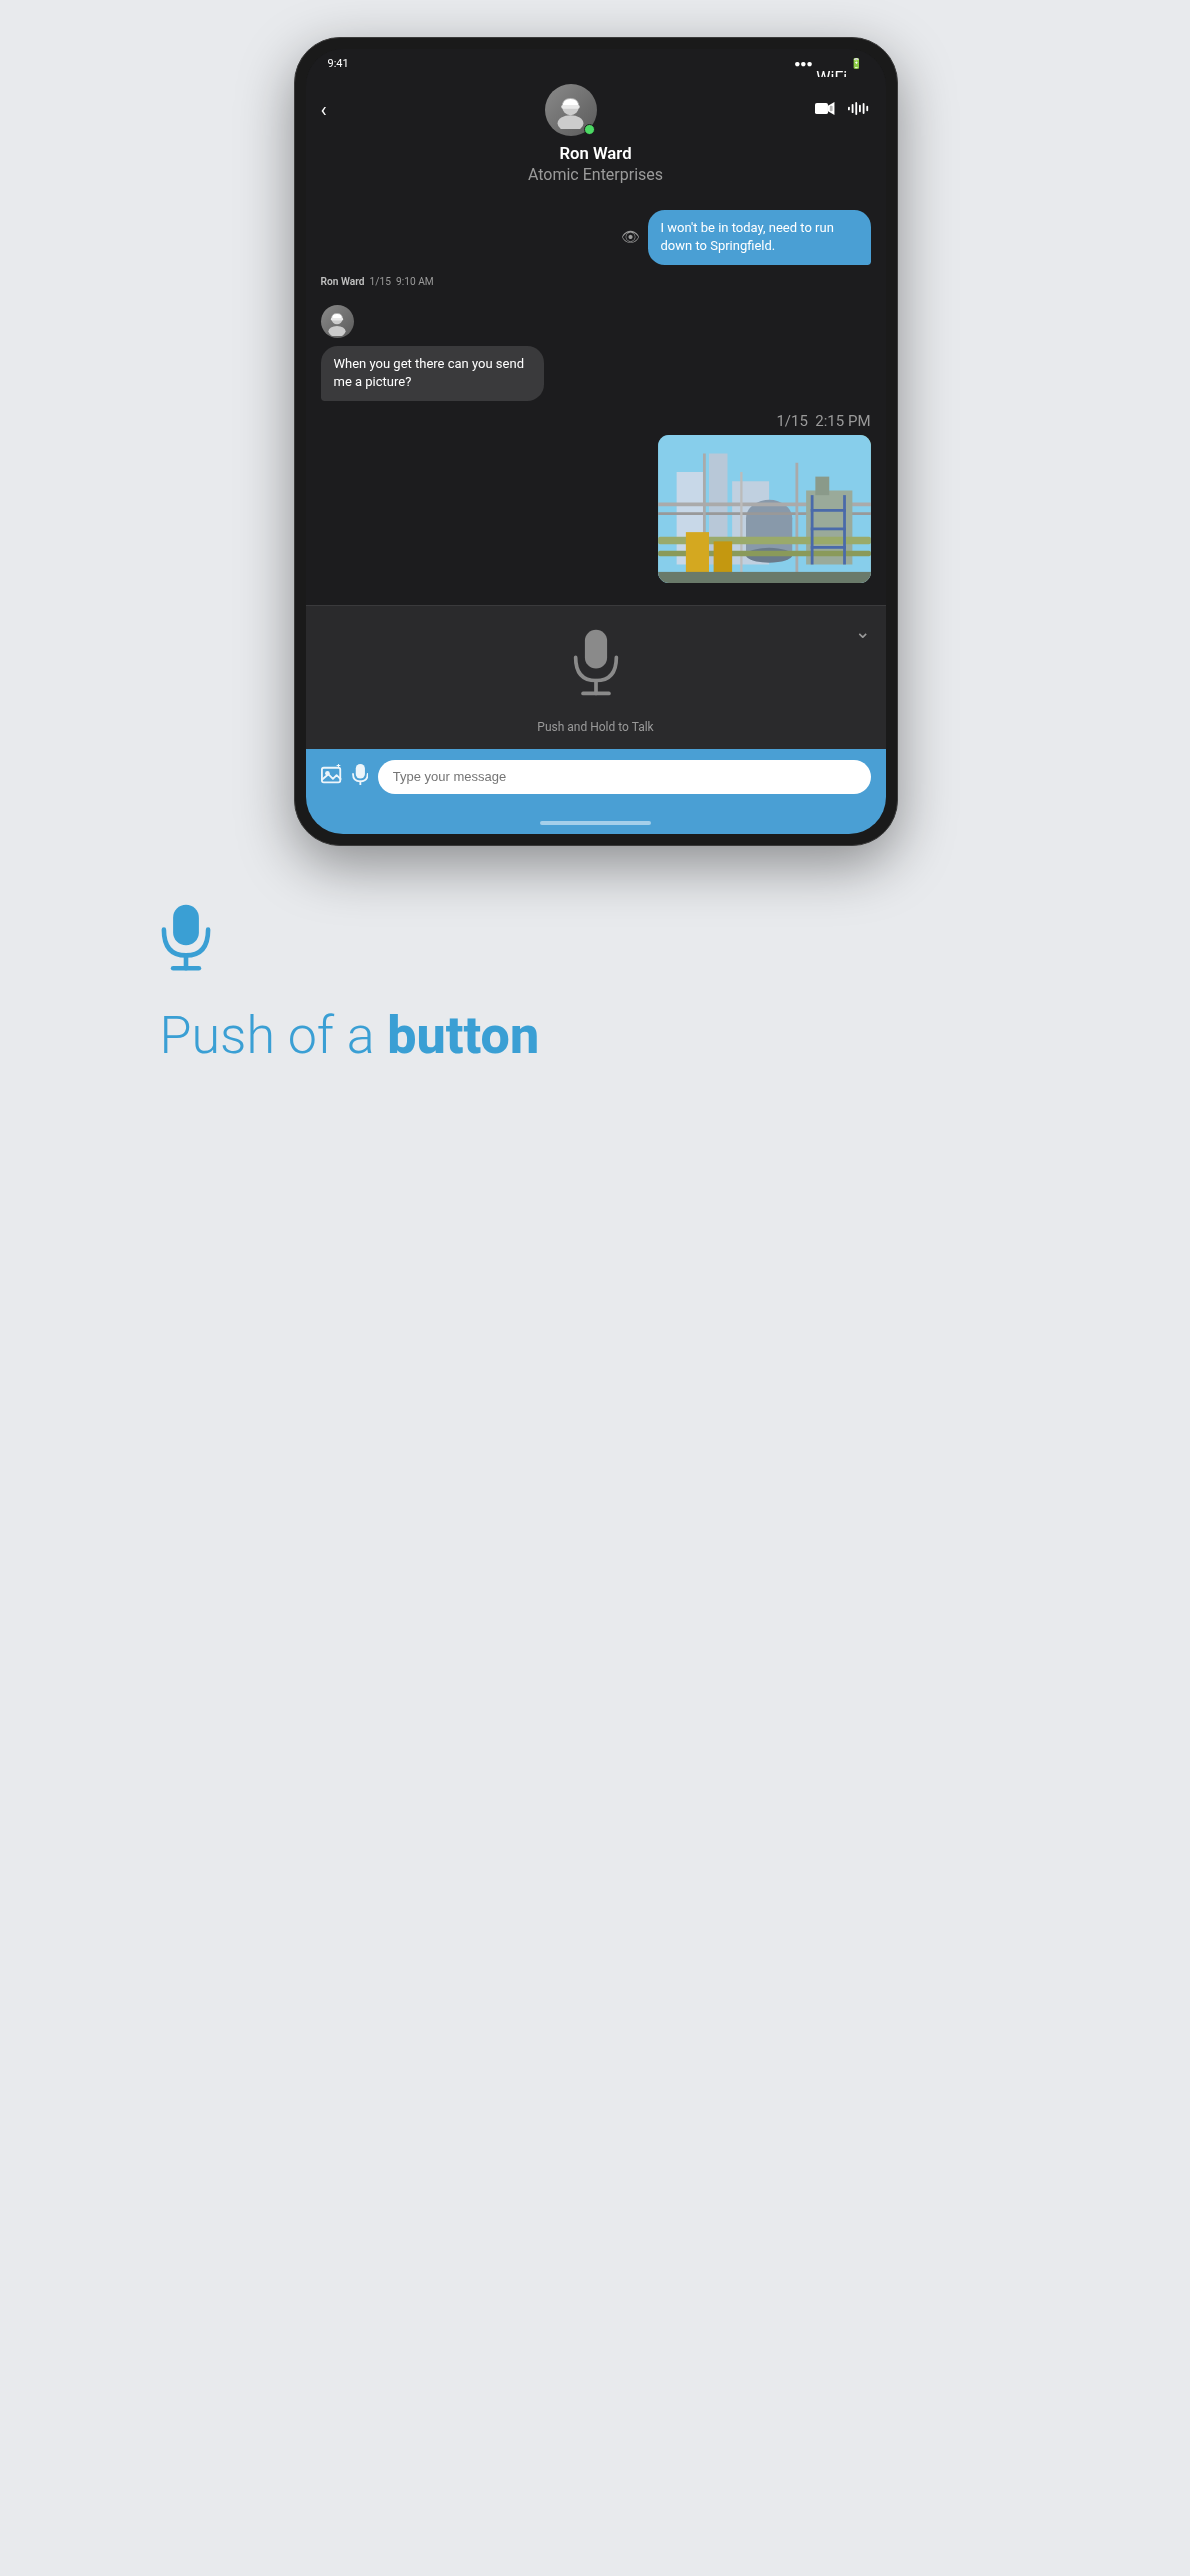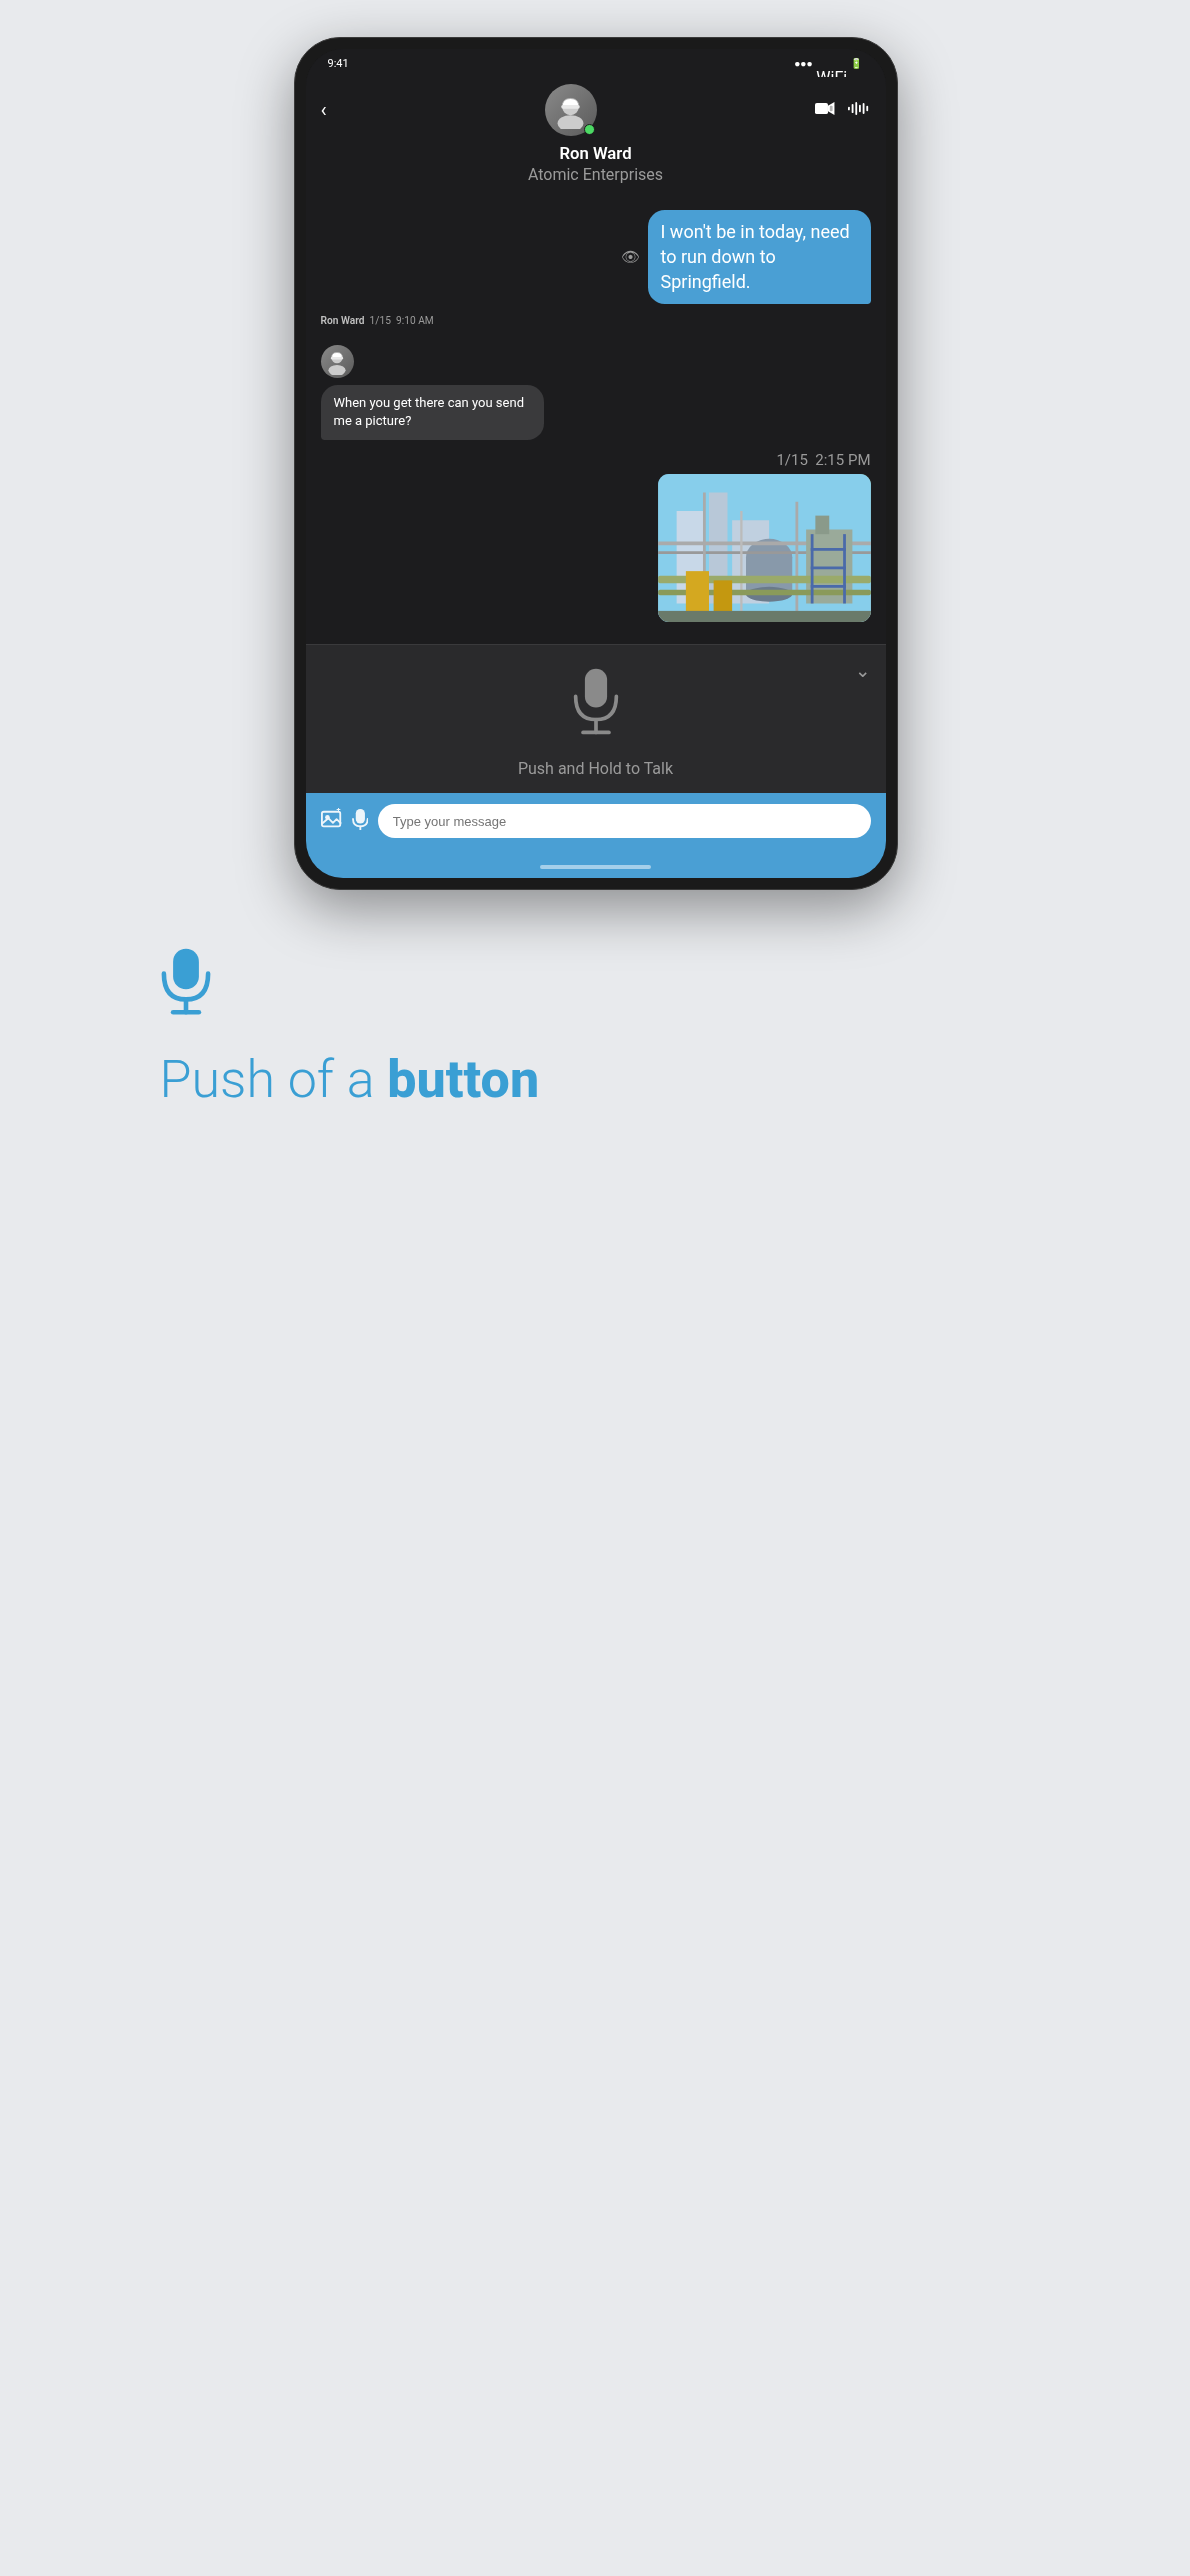--- a/index.html
+++ b/index.html
@@ -155,21 +155,21 @@
     .seen-icon {
       color: #9a9a9a;
       font-size: 15px;
     }
 
     .bubble-sent {
       background: #4a9fd4;
       color: #ffffff;
       border-radius: 16.7px 16.7px 3.7px 16.7px;
       padding: 9.3px 13px;
-      font-size: 18px;
+      font-size: 13px;
       max-width: 223px;
       line-height: 1.4;
     }
 
     .bubble-received {
       background: #3a3a3c;
       color: #ffffff;
       border-radius: 16.7px 16.7px 16.7px 3.7px;
       padding: 9.3px 13px;
       font-size: 13px;
@@ -256,21 +256,21 @@
     }
 
     .mic-icon-large {
       color: #9a9a9a;
       font-size: 56px;
       margin-bottom: 7.4px;
     }
 
     .ptt-label {
       color: #9a9a9a;
-      font-size: 16px;
+      font-size: 12px;
     }
 
     
     .input-area {
       background: #4a9fd4;
       padding: 11px 15px 22px;
       display: flex;
       align-items: center;
       gap: 9.3px;
     }

